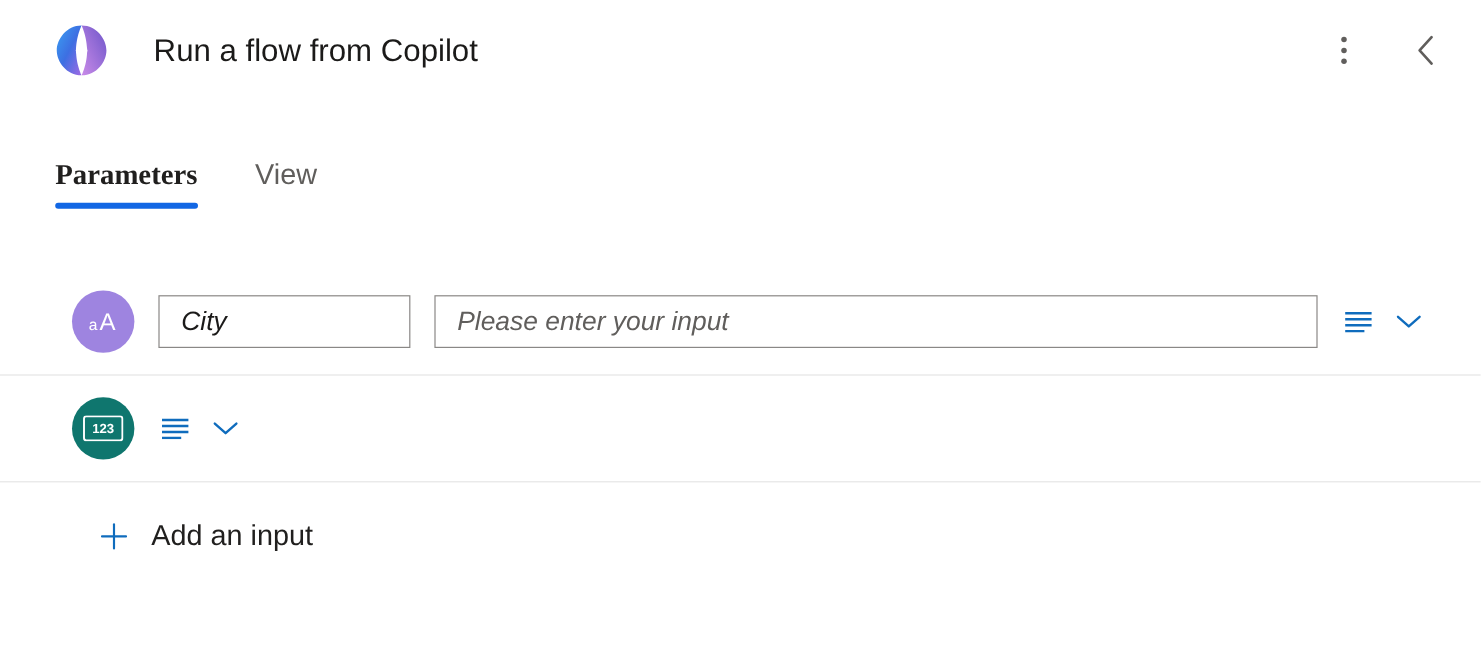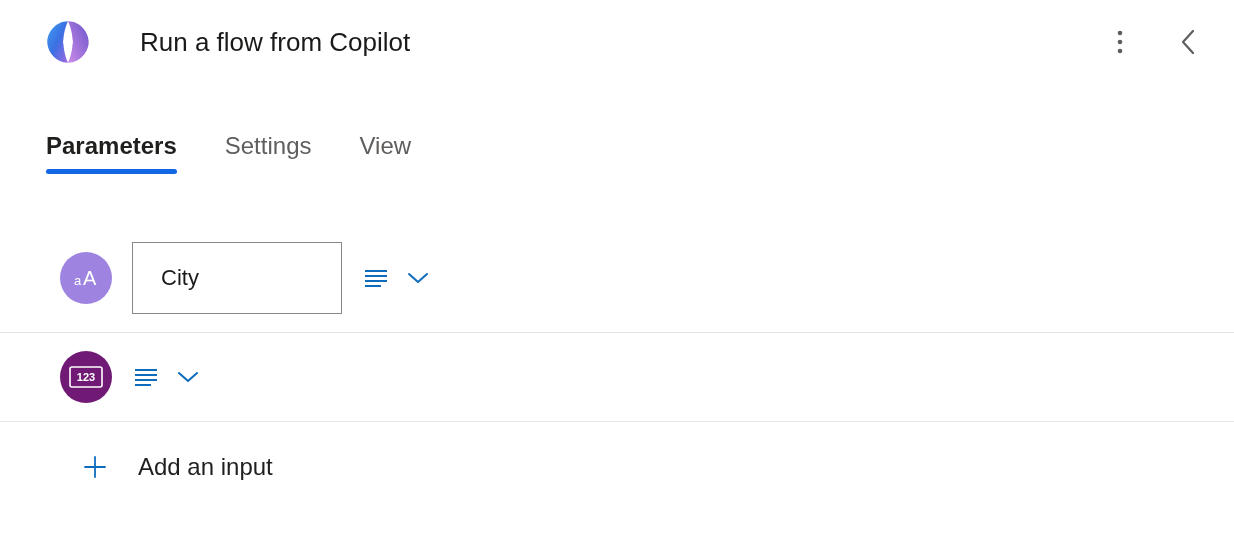--- a/index.html
+++ b/index.html
@@ -30,21 +30,20 @@
     display: flex;
     align-items: center;
     justify-content: center;
     margin-right: 36px;
   }
   .title {
     font-size: 26px;
     font-weight: 400;
     color: #1b1a19;
     flex: 1;
-    margin-left: 12px;
   }
   .header-actions {
     display: flex;
     align-items: center;
     gap: 36px;
   }
   .icon-btn {
     width: 32px;
     height: 32px;
     display: flex;
@@ -65,20 +64,21 @@
   .tab {
     cursor: pointer;
     color: #605e5c;
     font-weight: 400;
     position: relative;
     padding-bottom: 14px;
   }
   .tab.active {
     color: #201f1e;
     font-weight: 600;
+    font-family: Liberation Serif, serif;
   }
   .tab.active::after {
     content: "";
     position: absolute;
     left: 0; right: 0; bottom: 0;
     height: 5px;
     background: #1267e4;
     border-radius: 3px;
   }
 
@@ -100,32 +100,33 @@
     display: flex;
     align-items: center;
     justify-content: center;
     flex: 0 0 52px;
     color: #ffffff;
   }
   .type-text {
     background: #9e84e0;
   }
   .type-number {
-    background: #701a75;
+    background: #0f766e;
   }
   .name-input, .value-input {
     font-family: inherit;
     font-size: 22px;
     color: #1b1a19;
     box-sizing: border-box;
     border: 1px solid #8a8886;
     background: #fff;
-    padding: 0 28px;
-    height: 72px;
+    padding: 0 18px;
+    height: 44px;
     outline: none;
+    font-style: italic;
   }
   .name-input {
     width: 210px;
     flex: 0 0 210px;
   }
   .value-input {
     flex: 1;
   }
   .value-input::placeholder {
     color: #605e5c;
@@ -142,21 +143,21 @@
     display:flex;
     align-items:center;
     justify-content:center;
     cursor:pointer;
   }
 
   
   .add-row {
     display: flex;
     align-items: center;
-    gap: 28px;
+    gap: 16px;
     padding: 30px 0 0 80px;
     cursor: pointer;
   }
   .add-plus {
     width: 30px;
     height: 30px;
     display:flex;
     align-items:center;
     justify-content:center;
     color:#0f6cbd;
@@ -205,37 +206,35 @@
         </svg>
       </div>
     </div>
   </div>
 
   <div class="tabs">
     <div class="tab active">
       <span>Parameters</span>
     </div>
     <div class="tab">
-      <span>Settings</span>
-    </div>
-    <div class="tab">
       <span>View</span>
     </div>
   </div>
 
   <div class="rows">
 
     <div class="row">
       <div class="type-badge type-text">
         <svg width="30" height="24" viewBox="0 0 30 24">
           <text x="3" y="19" font-family="Segoe UI, sans-serif" font-size="13" fill="#ffffff">a</text>
           <text x="12" y="19" font-family="Segoe UI, sans-serif" font-size="20" fill="#ffffff">A</text>
         </svg>
       </div>
       <input class="name-input" value="City" style="">
+      <input class="value-input" placeholder="Please enter your input" style="">
       <div class="row-actions">
         <div class="row-action">
           <svg width="24" height="18" viewBox="0 0 24 18">
             <line x1="1" y1="2" x2="23" y2="2" stroke="#0f6cbd" stroke-width="2"></line>
             <line x1="1" y1="7" x2="23" y2="7" stroke="#0f6cbd" stroke-width="2"></line>
             <line x1="1" y1="12" x2="23" y2="12" stroke="#0f6cbd" stroke-width="2"></line>
             <line x1="1" y1="17" x2="17" y2="17" stroke="#0f6cbd" stroke-width="2"></line>
           </svg>
         </div>
         <div class="row-action">

